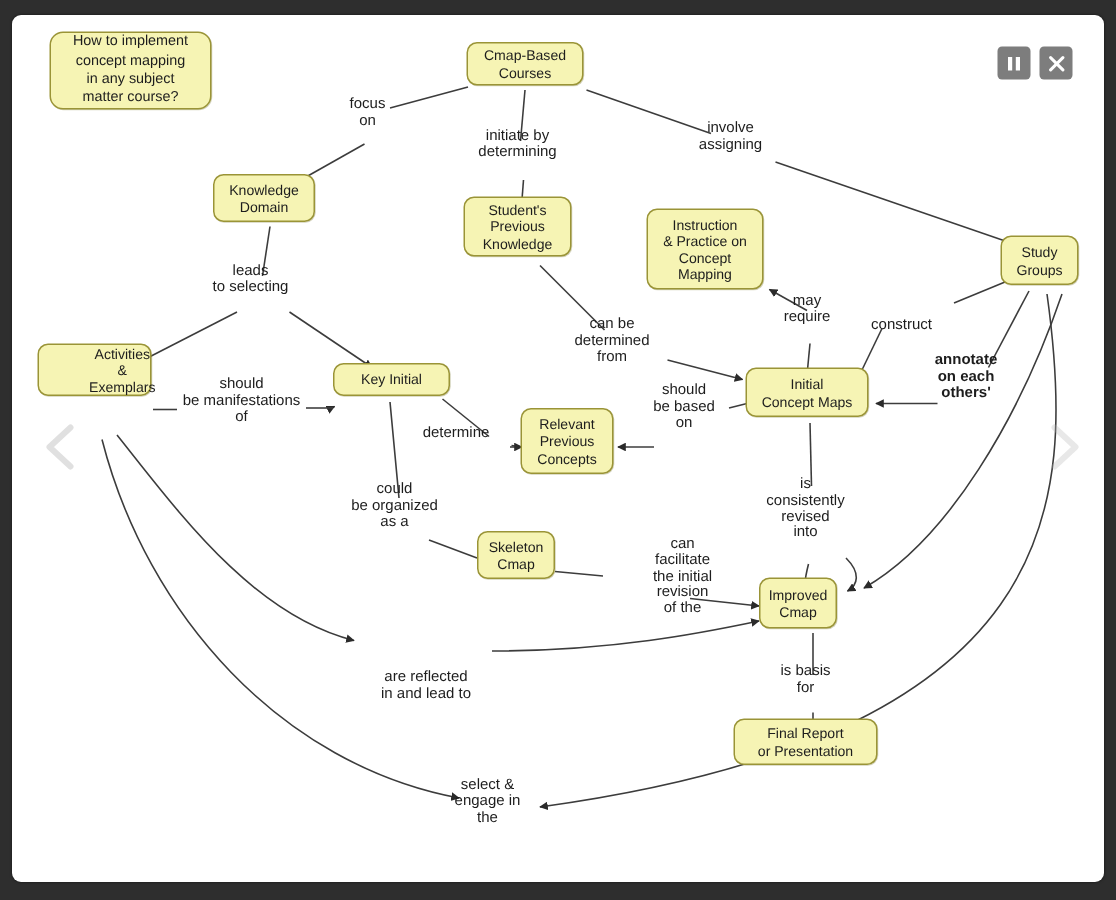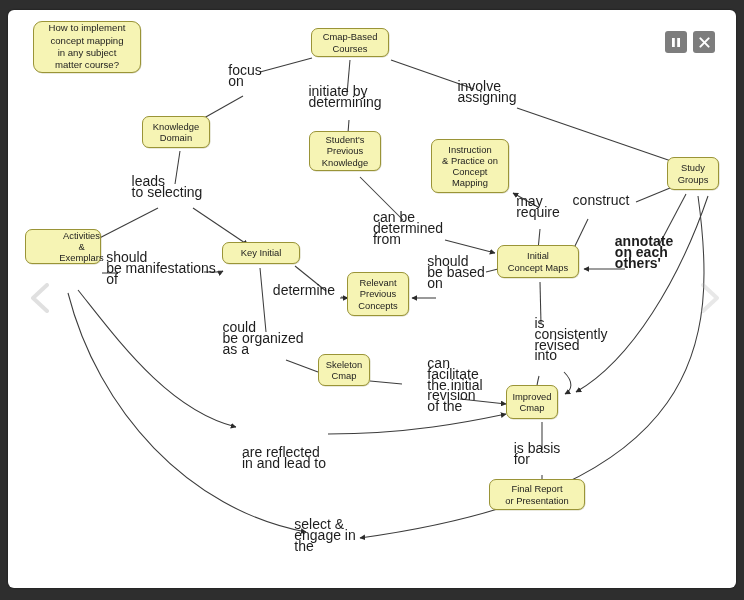--- a/index.html
+++ b/index.html
@@ -67,22 +67,23 @@
     border-radius: 9px;
     font-size: 9.6px;
     line-height: 12.4px;
   }
 
   
   .link-label {
     position: absolute;
     color: #1d1d1d;
     font-family: "Liberation Sans", sans-serif;
-    font-size: 14px;
+    font-size: 10px;
     line-height: 10.8px;
+    text-align: center;
     white-space: pre-line;
     transform: translate(-50%, -50%);
     pointer-events: none;
     background: transparent;
   }
 
   
   .ctrl-btn {
     position: absolute;
     width: 22px;
@@ -248,37 +249,37 @@
 be manifestations
 of</div>
 
     <div class="link-label" style="left:400px;top:218px;">can be
 determined
 from</div>
 
     <div class="link-label" style="left:530px;top:197px;">may
 require</div>
 
-    <div class="link-label" style="left:593px;top:190px;">construct</div>
+    <div class="link-label" style="left:593px;top:208px;">construct</div>
 
     <div class="link-label" style="left:636px;top:242px;font-weight:bold;">annotate
 on each
 others'</div>
 
     <div class="link-label" style="left:296px;top:280px;">determine</div>
 
     <div class="link-label" style="left:448px;top:262px;">should
 be based
 on</div>
 
     <div class="link-label" style="left:255px;top:328px;">could
 be organized
 as a</div>
 
-    <div class="link-label" style="left:529px;top:330px;margin-left:34px;">is
+    <div class="link-label" style="left:529px;top:330px;">is
 consistently
 revised
 into</div>
 
     <div class="link-label" style="left:416px;top:375px;margin-left:31px;">can
 facilitate
 the initial
 revision
 of the</div>
 

